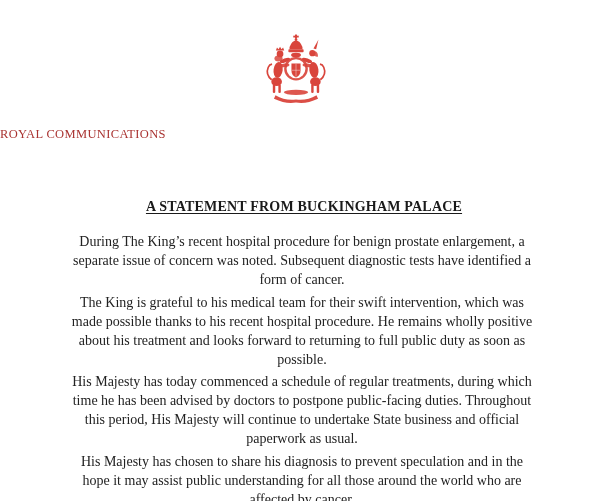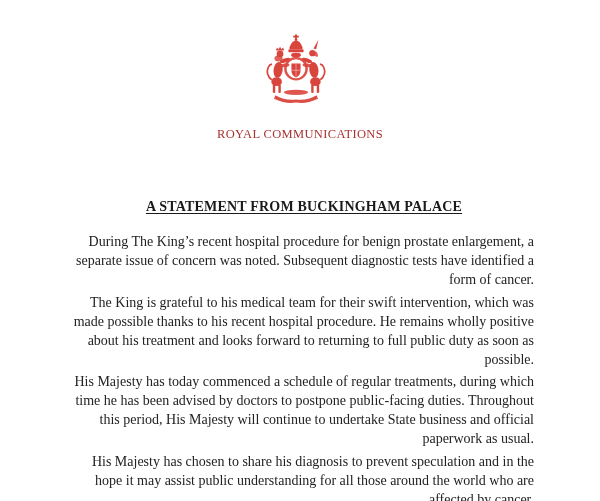--- a/index.html
+++ b/index.html
@@ -23,21 +23,20 @@
     width: 76px;
     height: 71px;
     color: var(--emblem, #d9453c);
   }
   .emblem svg { display: block; width: 100%; height: 100%; }
   .masthead {
     position: absolute;
     top: 127px;
     left: 0;
     width: 100%;
-    text-align: center;
     color: var(--masthead, #a93331);
     font-size: 12.5px;
     letter-spacing: 0.35px;
     font-weight: 400;
   }
   .heading {
     position: absolute;
     top: 195px;
     left: 0;
     width: 100%;
@@ -54,21 +53,21 @@
     position: absolute;
     top: 232px;
     left: 70px;
     width: 464px;
     color: var(--body_text, #222222);
   }
   .body-text p {
     margin: 0 0 3.5px 0;
     font-size: 14px;
     line-height: 19px;
-    text-align: right;
+    text-align: center;
   }
 </style>
 </head>
 <body>
 
 <div class="page">
 
   <div class="emblem">
     <svg viewBox="0 0 100 93" xmlns="http://www.w3.org/2000/svg" aria-hidden="true">
       <g fill="currentColor" stroke="none">

